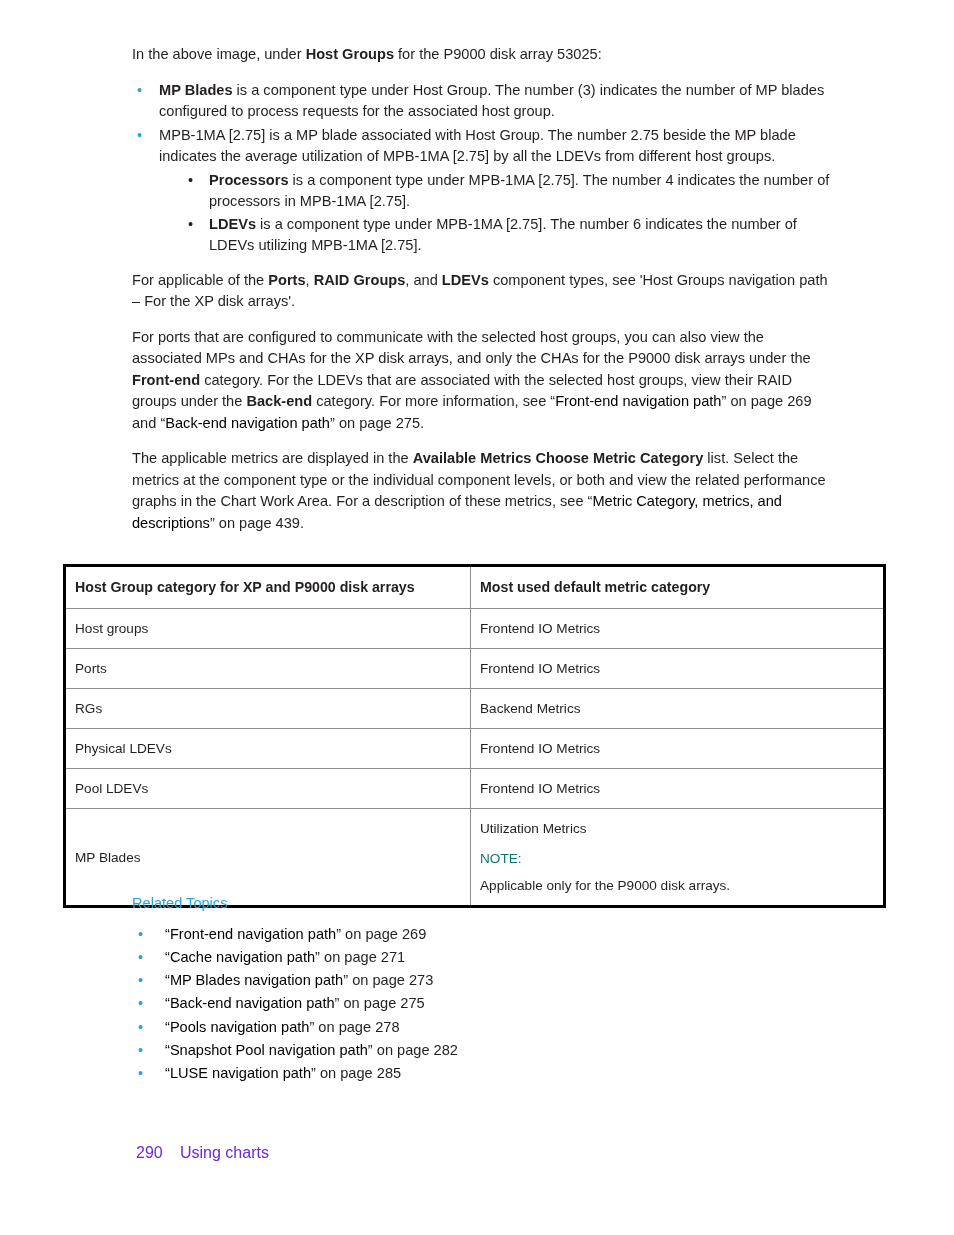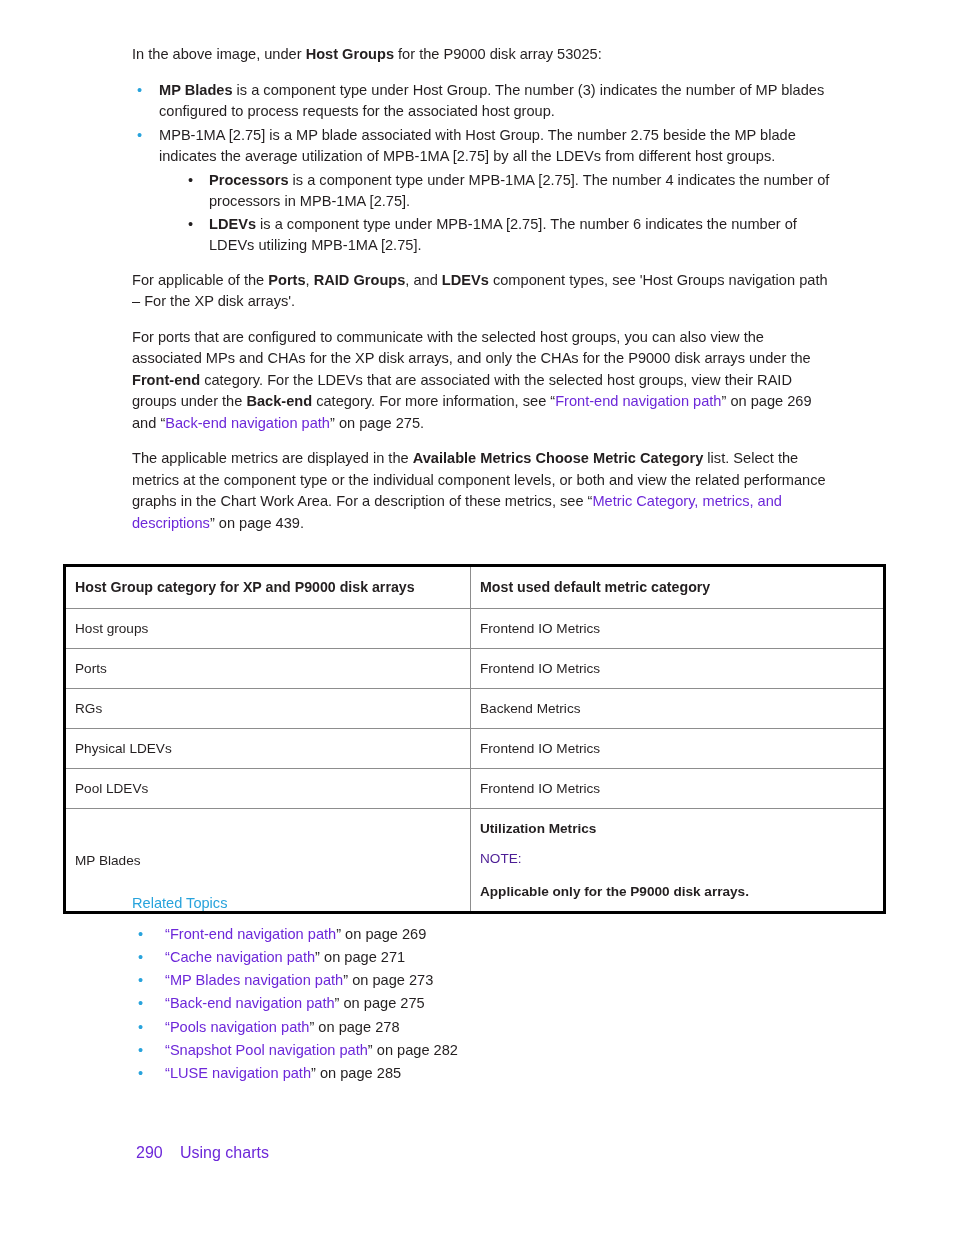--- a/index.html
+++ b/index.html
@@ -35,21 +35,21 @@
 
   p.body-para {
     margin: 0 0 14px 0;
     font-size: 14.6px;
     line-height: 21.5px;
     color: #231f20;
     text-align: left;
   }
 
   .blk { font-weight: bold; color: #231f20; }
-  .lnk { color: #6d28d9; }
+  .lnk { color: #000000; }
 
   
   ul.lvl1 {
     list-style: none;
     margin: 0 0 13px 0;
     padding: 0;
   }
   ul.lvl1 > li {
     position: relative;
     padding-left: 27px;
@@ -116,25 +116,25 @@
   table.metrics thead th {
     font-weight: bold;
     font-size: 14.2px;
     padding-top: 11px;
     padding-bottom: 11px;
   }
   table.metrics col.c1 { width: 406px; }
   table.metrics col.c2 { width: 414px; }
   table.metrics tbody tr { height: 38px; }
   table.metrics tbody tr.tall { height: 87px; }
-  .cell-line { display: block; margin: 0; font-weight: bold; }
+  .cell-line { display: block; margin: 0; }
   .cell-note {
     display: block;
-    color: #4c1d95;
-    margin: 11px 0 14px 0;
+    color: #0f766e;
+    margin: 11px 0 8px 0;
   }
   .cell-line.first { margin-bottom: 0; }
 
   
   .related {
     position: absolute;
     left: 124px;
     top: 893px;
     width: 700px;
   }

